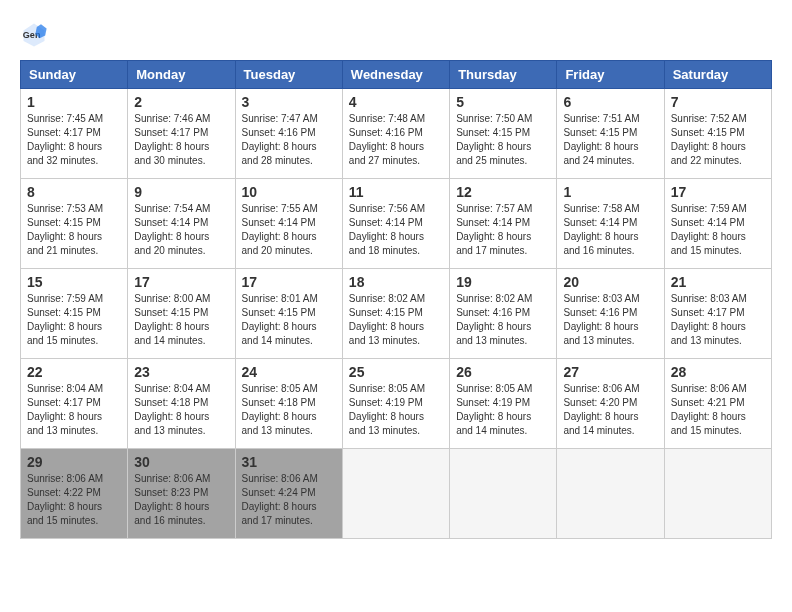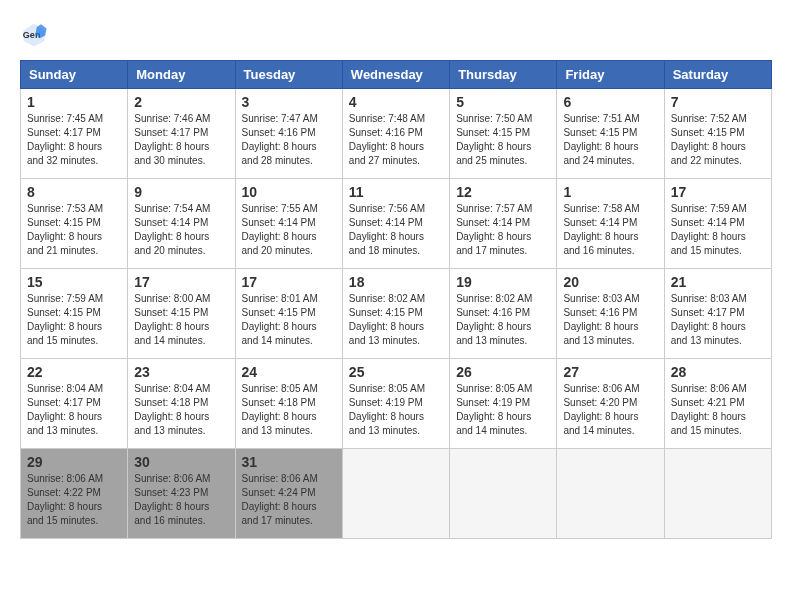--- a/index.html
+++ b/index.html
@@ -359,21 +359,21 @@
         <div class="day-info">
           <span>Sunrise: 8:06 AM</span><br>
           <span>Sunset: 4:22 PM</span><br>
           <span>Daylight: 8 hours and 15 minutes.</span>
         </div>
       </td>
         <td>
         <span class="day-num">30</span>
         <div class="day-info">
           <span>Sunrise: 8:06 AM</span><br>
-          <span>Sunset: 4:23 PM</span><br>
+          <span>Sunset: 8:23 PM</span><br>
           <span>Daylight: 8 hours and 16 minutes.</span>
         </div>
       </td>
         <td>
         <span class="day-num">31</span>
         <div class="day-info">
           <span>Sunrise: 8:06 AM</span><br>
           <span>Sunset: 4:24 PM</span><br>
           <span>Daylight: 8 hours and 17 minutes.</span>
         </div>

